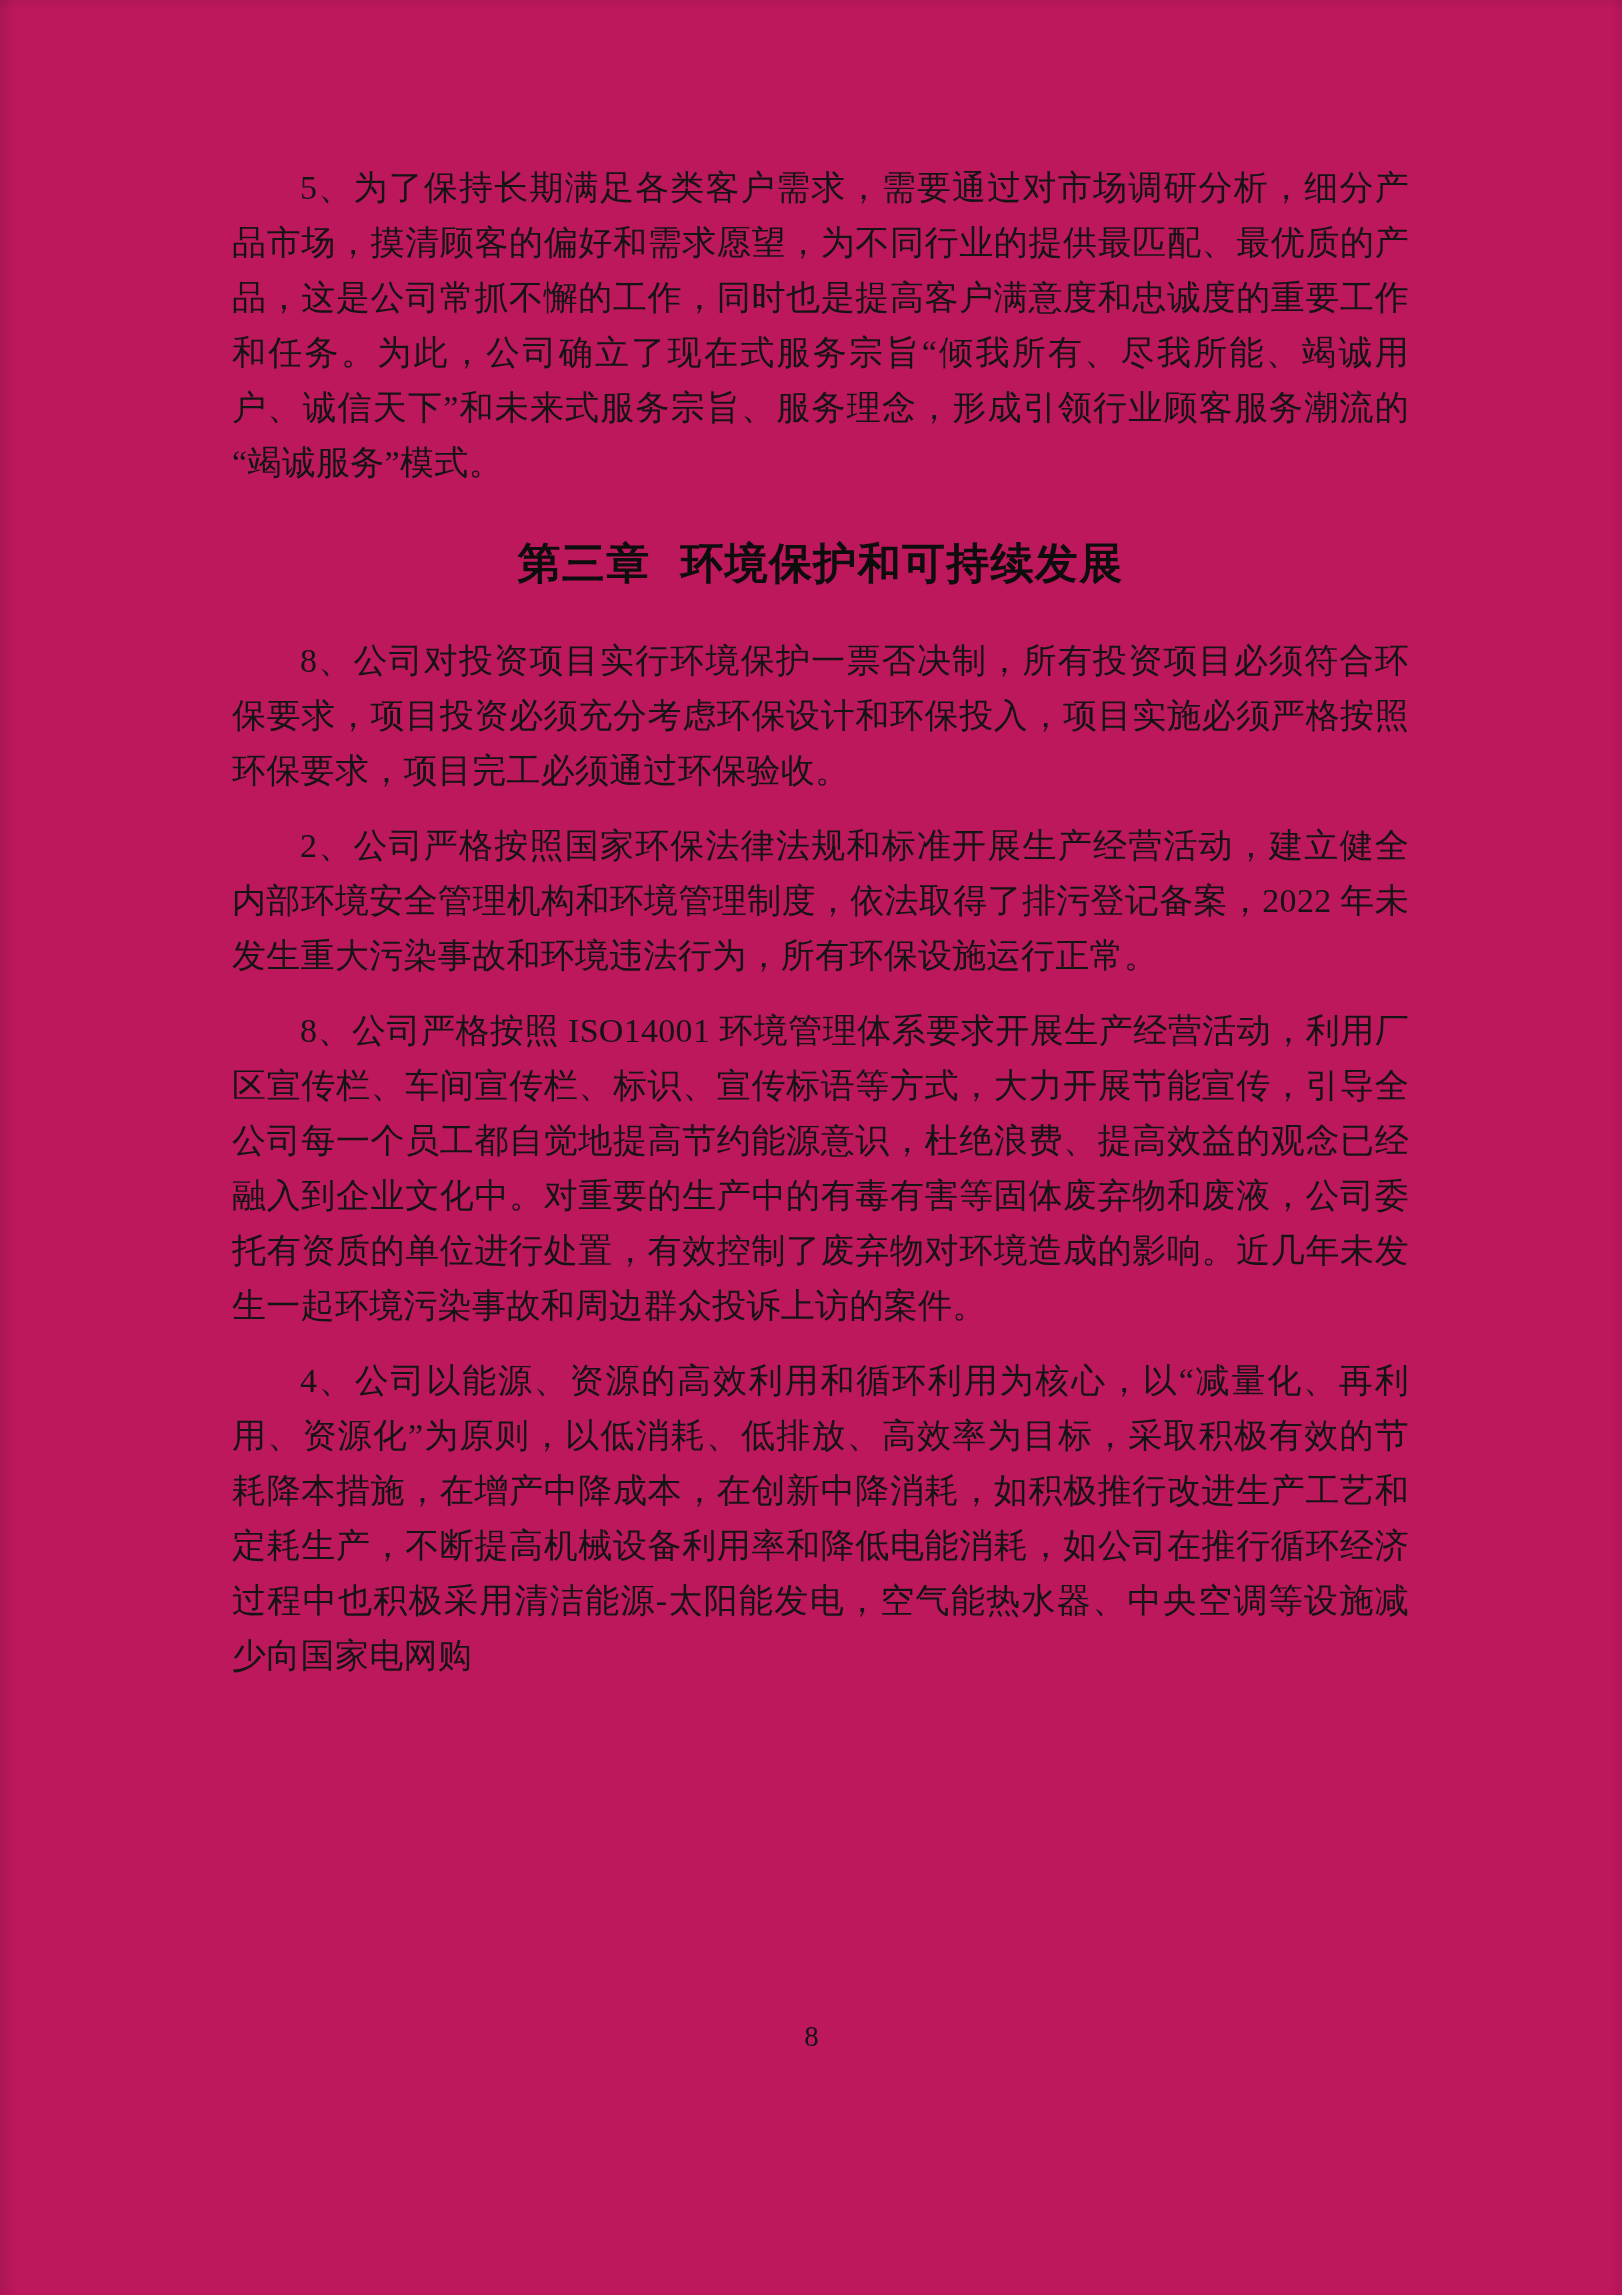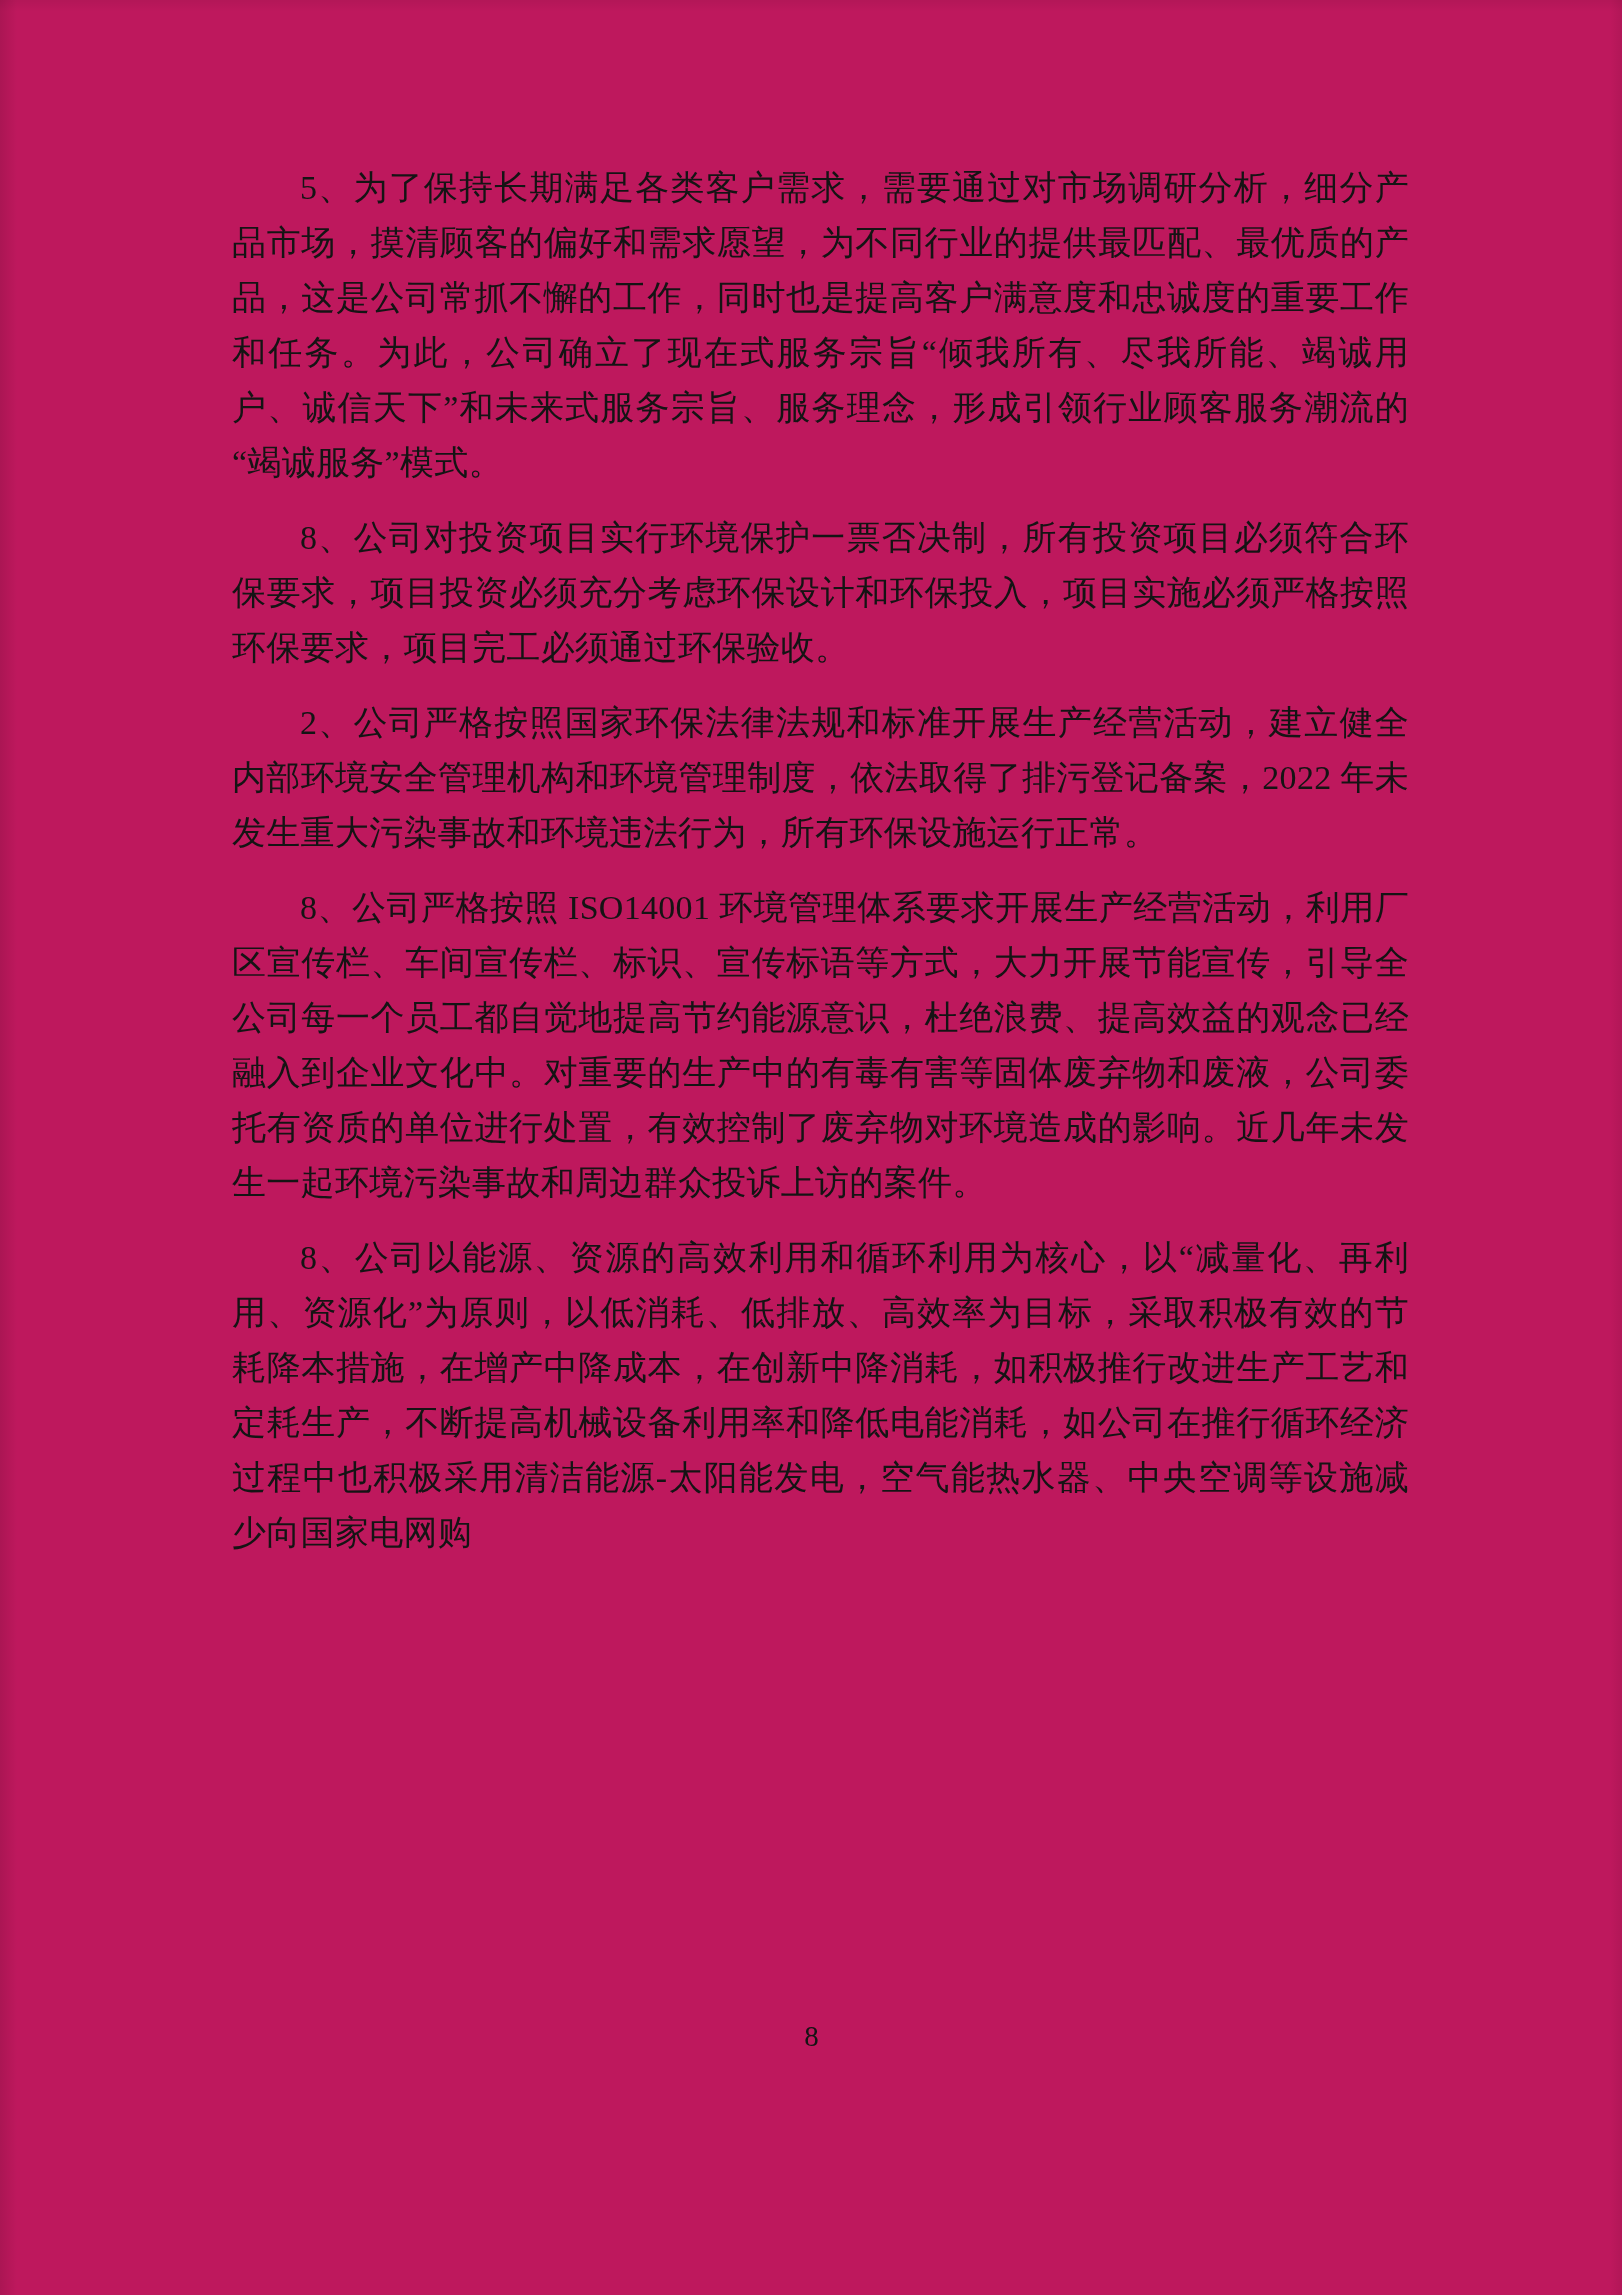--- a/index.html
+++ b/index.html
@@ -86,27 +86,30 @@
 
 <div class="page">
   <div class="edge-shadow-top"></div>
   <div class="edge-shadow-left"></div>
   <div class="edge-shadow-right"></div>
 
   <div class="content">
 
     <p class="para">5、为了保持长期满足各类客户需求，需要通过对市场调研分析，细分产品市场，摸清顾客的偏好和需求愿望，为不同行业的提供最匹配、最优质的产品，这是公司常抓不懈的工作，同时也是提高客户满意度和忠诚度的重要工作和任务。为此，公司确立了现在式服务宗旨“倾我所有、尽我所能、竭诚用户、诚信天下”和未来式服务宗旨、服务理念，形成引领行业顾客服务潮流的“竭诚服务”模式。</p>
 
+    <h1 class="chapter-title">
+      <span>第三章</span><span class="gap"></span><span>环境保护和可持续发展</span>
+    </h1>
 
 
     <p class="para">8、公司对投资项目实行环境保护一票否决制，所有投资项目必须符合环保要求，项目投资必须充分考虑环保设计和环保投入，项目实施必须严格按照环保要求，项目完工必须通过环保验收。</p>
 
     <p class="para">2、公司严格按照国家环保法律法规和标准开展生产经营活动，建立健全内部环境安全管理机构和环境管理制度，依法取得了排污登记备案，2022 年未发生重大污染事故和环境违法行为，所有环保设施运行正常。</p>
 
     <p class="para">8、公司严格按照 ISO14001 环境管理体系要求开展生产经营活动，利用厂区宣传栏、车间宣传栏、标识、宣传标语等方式，大力开展节能宣传，引导全公司每一个员工都自觉地提高节约能源意识，杜绝浪费、提高效益的观念已经融入到企业文化中。对重要的生产中的有毒有害等固体废弃物和废液，公司委托有资质的单位进行处置，有效控制了废弃物对环境造成的影响。近几年未发生一起环境污染事故和周边群众投诉上访的案件。</p>
 
-    <p class="para">8、公司以能源、资源的高效利用和循环利用为核心，以“减量化、再利用、资源化”为原则，以低消耗、低排放、高效率为目标，采取积极有效的节耗降本措施，在增产中降成本，在创新中降消耗，如积极推行改进生产工艺和定耗生产，不断提高机械设备利用率和降低电能消耗，如公司在推行循环经济过程中也积极采用清洁能源-太阳能发电，空气能热水器、中央空调等设施减少向国家电网购</p>
+    <p class="para">4、公司以能源、资源的高效利用和循环利用为核心，以“减量化、再利用、资源化”为原则，以低消耗、低排放、高效率为目标，采取积极有效的节耗降本措施，在增产中降成本，在创新中降消耗，如积极推行改进生产工艺和定耗生产，不断提高机械设备利用率和降低电能消耗，如公司在推行循环经济过程中也积极采用清洁能源-太阳能发电，空气能热水器、中央空调等设施减少向国家电网购</p>
 
   </div>
 
   <div class="page-number">8</div>
 </div>
 
 
 </body></html>

